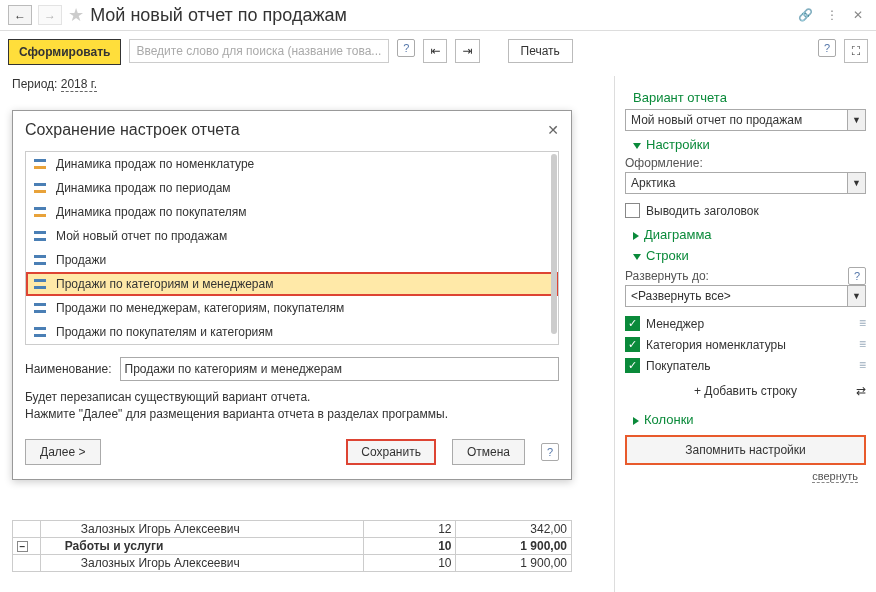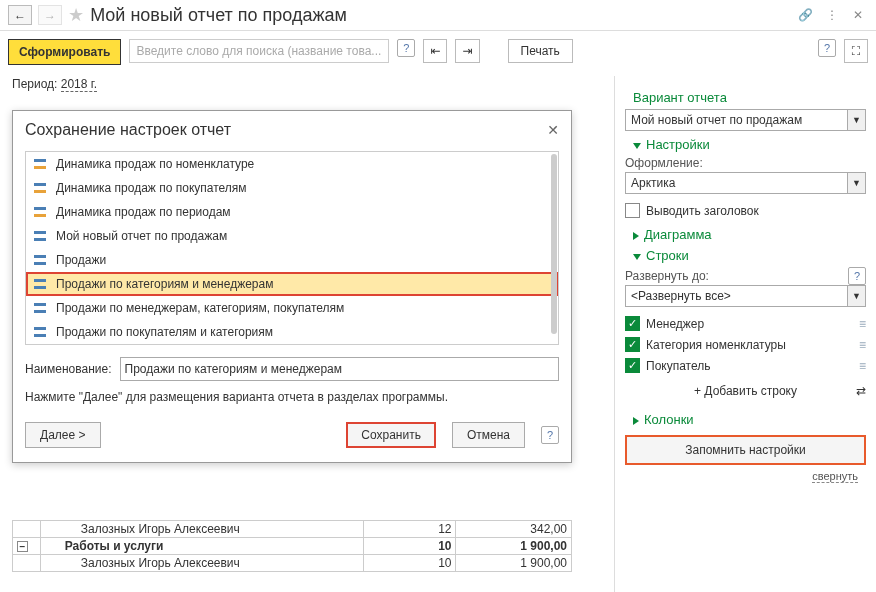--- a/index.html
+++ b/index.html
@@ -52,21 +52,21 @@
 .spacer{flex:1}
 .tbl{position:absolute;bottom:20px;left:12px;right:0;font-size:11px}
 .tbl table{border-collapse:collapse;width:560px}
 .tbl td{border:1px solid #ccc;padding:1px 4px}
 .tbl .num{text-align:right}
 .tbl .bold{font-weight:bold;color:#003a7a}
 .tree-toggle{display:inline-block;width:11px;height:11px;border:1px solid #888;text-align:center;line-height:9px;font-size:10px;margin-right:4px}
 .lbl{color:#555;font-size:12px;margin:2px 0}
 .qmark{width:18px;height:18px;border:1px solid #aaa;border-radius:2px;display:inline-flex;align-items:center;justify-content:center;color:#5577aa;font-size:11px;cursor:pointer}
 .handle{color:#9ab;font-size:12px;cursor:grab}
-.row-flex{display:flex;align-items:center;justify-content:space-between}
+.row-flex{display:flex;align-items:flex-start;justify-content:space-between}
 .scroll-thumb{position:absolute;right:1px;top:2px;width:6px;height:180px;background:#ccc;border-radius:3px}
 </style>
 </head>
 <body>
 
 <div class="topbar">
   <div class="navbtn">←</div>
   <div class="navbtn" style="opacity:.4">→</div>
   <span class="star">★</span>
   <span class="title">Мой новый отчет по продажам</span>
@@ -90,35 +90,35 @@
 
 <div class="period">
   <span>Период:</span>
   <a href="#">2018 г.</a>
 </div>
 
 <div class="main">
   <div class="left">
     <div class="dialog">
       <div class="dlg-head">
-        <h2>Сохранение настроек отчет</h2>
+        <h2>Сохранение настроек отчета</h2>
         <span class="close">✕</span>
       </div>
       <div class="list">
         <div class="li">
             <span class="li-ico y"></span>
             <span>Динамика продаж по номенклатуре</span>
           </div>
         <div class="li">
             <span class="li-ico y"></span>
+            <span>Динамика продаж по периодам</span>
+          </div>
+        <div class="li">
+            <span class="li-ico y"></span>
             <span>Динамика продаж по покупателям</span>
-          </div>
-        <div class="li">
-            <span class="li-ico y"></span>
-            <span>Динамика продаж по периодам</span>
           </div>
         <div class="li">
             <span class="li-ico"></span>
             <span>Мой новый отчет по продажам</span>
           </div>
         <div class="li">
             <span class="li-ico"></span>
             <span>Продажи</span>
           </div>
         <div class="li sel-row">
@@ -133,20 +133,21 @@
             <span class="li-ico"></span>
             <span>Продажи по покупателям и категориям</span>
           </div>
         <div class="scroll-thumb"></div>
       </div>
       <div class="namerow">
         <span>Наименование:</span>
         <input value="Продажи по категориям и менеджерам" style="">
       </div>
       <div class="hint">
+        <div>Будет перезаписан существующий вариант отчета.</div>
         <div>Нажмите "Далее" для размещения варианта отчета в разделах программы.</div>
       </div>
       <div class="dlg-btns">
         <button class="btn">Далее  &gt;</button>
         <div class="spacer"></div>
         <button class="btn hl">Сохранить</button>
         <button class="btn">Отмена</button>
         <span class="qmark">?</span>
       </div>
     </div>

